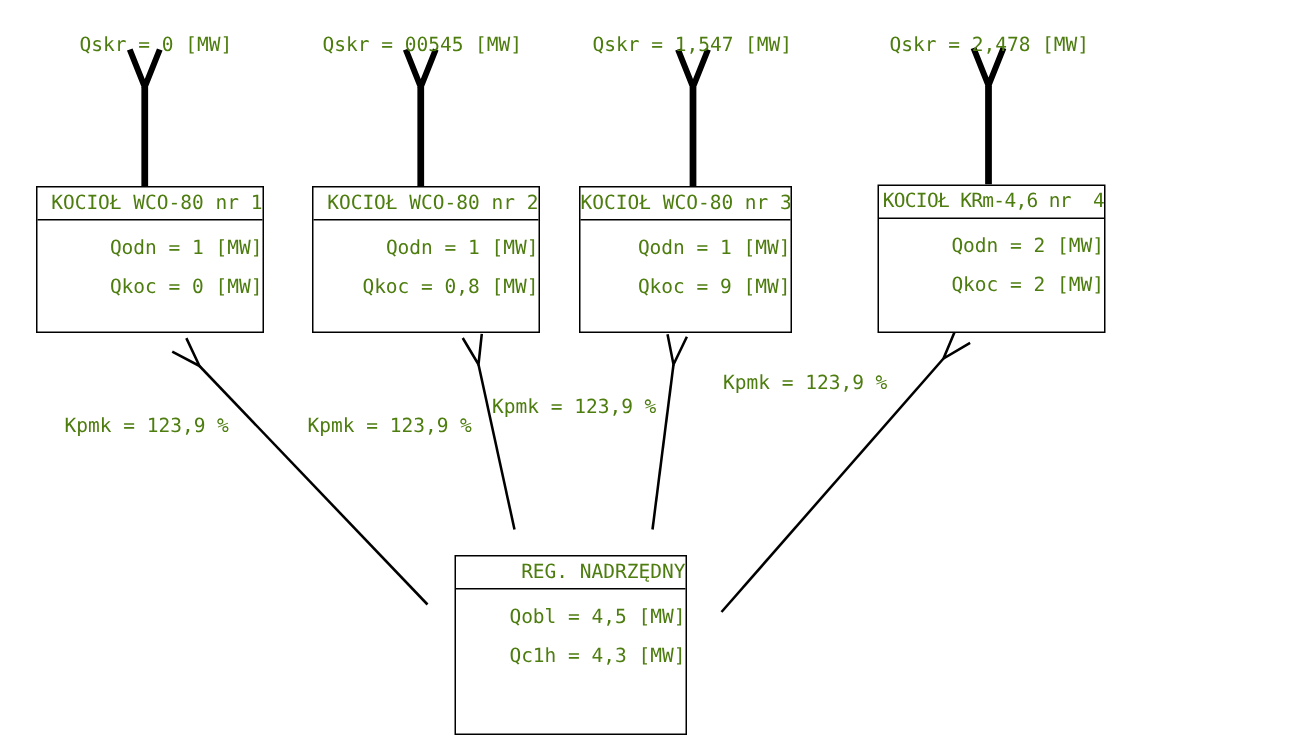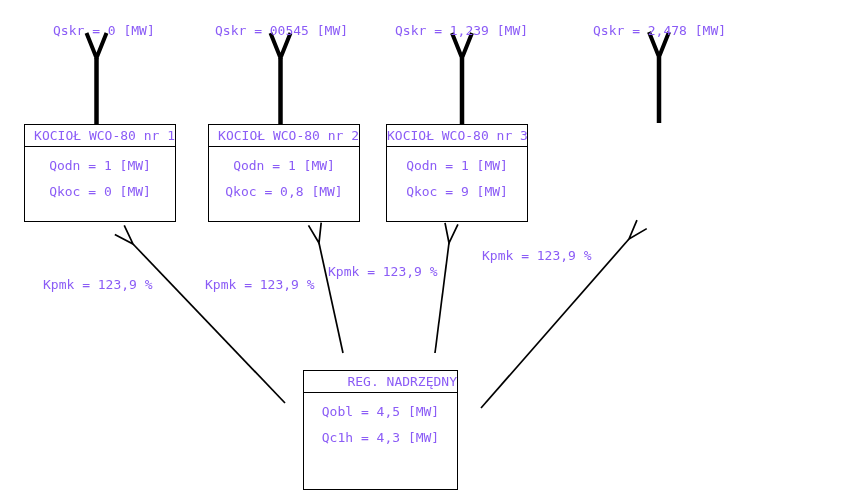--- a/index.html
+++ b/index.html
@@ -1,32 +1,32 @@
 <!DOCTYPE html>
 <html><head>
 <meta charset="utf-8">
 <style>
   html,body{margin:0;padding:0;background:#fff;}
   .canvas{
     position:relative;width:865px;height:502px;background:#ffffff;
     font-family:"DejaVu Sans Mono","Liberation Mono",monospace;
-    font-size:13px;color:#8b5cf6;overflow:hidden;
+    font-size:13px;color:#4d7c0f;overflow:hidden;
   }
   .arrows{position:absolute;left:0;top:0;}
   .lbl{position:absolute;white-space:pre;line-height:13px;}
   .box{
     position:absolute;border:1px solid #000;background:#fff;box-sizing:border-box;
   }
   .box-title{
     height:21px;line-height:21px;border-bottom:1px solid #000;
     text-align:right;white-space:pre;overflow:hidden;
   }
   .tight{letter-spacing:-0.45px;}
   .box-body{padding-top:6px;}
-  .box-line{height:26px;line-height:26px;text-align:center;white-space:pre;}
+  .box-line{height:26px;line-height:26px;text-align:right;white-space:pre;}
   .thick{stroke:#000;stroke-width:4.5;}
   .thin{stroke:#000;stroke-width:1.7;}
 </style>
 </head>
 <body>
 
 <div class="canvas">
 
   <svg class="arrows" width="865" height="502" viewBox="0 0 865 502">
     <defs>
@@ -44,21 +44,21 @@
     <line class="thick" x1="659" y1="123" x2="659" y2="57" marker-end="url(#headThick)"></line>
 
     <line class="thin" x1="285" y1="403" x2="133" y2="244" marker-end="url(#headThin)"></line>
     <line class="thin" x1="343" y1="353" x2="319" y2="243" marker-end="url(#headThin)"></line>
     <line class="thin" x1="435" y1="353" x2="449" y2="243" marker-end="url(#headThin)"></line>
     <line class="thin" x1="481" y1="408" x2="629" y2="239" marker-end="url(#headThin)"></line>
   </svg>
 
   <div class="lbl" style="left:53px;top:24px">Qskr = 0 [MW]</div>
   <div class="lbl" style="left:215px;top:24px">Qskr = 00545 [MW]</div>
-  <div class="lbl" style="left:395px;top:24px">Qskr = 1,239 [MW]</div>
+  <div class="lbl" style="left:395px;top:24px">Qskr = 1,547 [MW]</div>
   <div class="lbl" style="left:593px;top:24px">Qskr = 2,478 [MW]</div>
 
   <div class="box" style="left:24px;top:124px;width:152px;height:98px">
     <div class="box-title">KOCIOŁ WCO-80 nr 1</div>
     <div class="box-body">
       <div class="box-line">Qodn = 1 [MW]</div>
       <div class="box-line">Qkoc = 0 [MW]</div>
     </div>
   </div>
 
@@ -71,20 +71,27 @@
   </div>
 
   <div class="box" style="left:386px;top:124px;width:142px;height:98px">
     <div class="box-title">KOCIOŁ WCO-80 nr 3</div>
     <div class="box-body">
       <div class="box-line">Qodn = 1 [MW]</div>
       <div class="box-line">Qkoc = 9 [MW]</div>
     </div>
   </div>
 
+  <div class="box" style="left:585px;top:123px;width:152px;height:99px">
+    <div class="box-title tight">KOCIOŁ KRm-4,6 nr  4</div>
+    <div class="box-body">
+      <div class="box-line">Qodn = 2 [MW]</div>
+      <div class="box-line">Qkoc = 2 [MW]</div>
+    </div>
+  </div>
 
   <div class="lbl" style="left:43px;top:278px">Kpmk = 123,9 %</div>
   <div class="lbl" style="left:205px;top:278px">Kpmk = 123,9 %</div>
   <div class="lbl" style="left:328px;top:265px">Kpmk = 123,9 %</div>
   <div class="lbl" style="left:482px;top:249px">Kpmk = 123,9 %</div>
 
   <div class="box" style="left:303px;top:370px;width:155px;height:120px">
     <div class="box-title">REG. NADRZĘDNY</div>
     <div class="box-body">
       <div class="box-line">Qobl = 4,5 [MW]</div>

